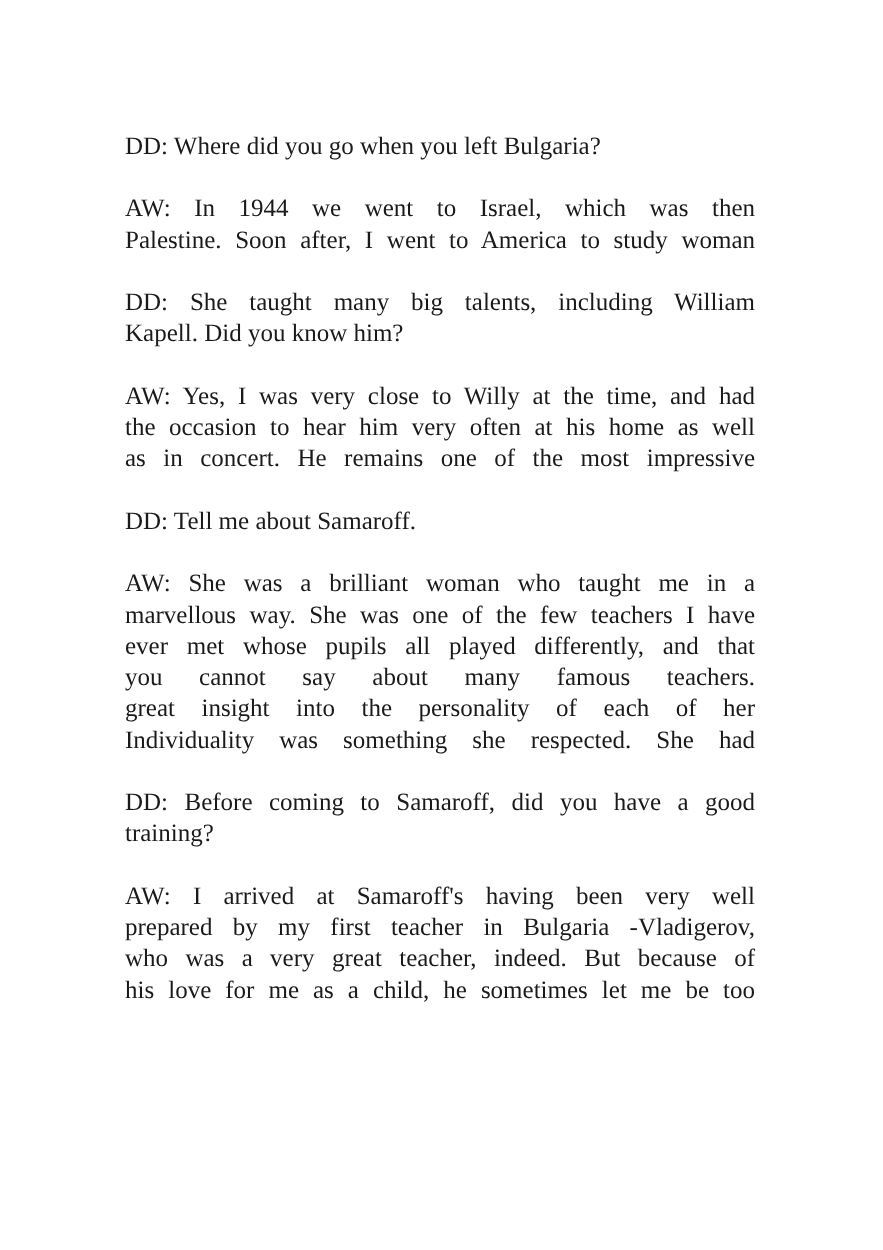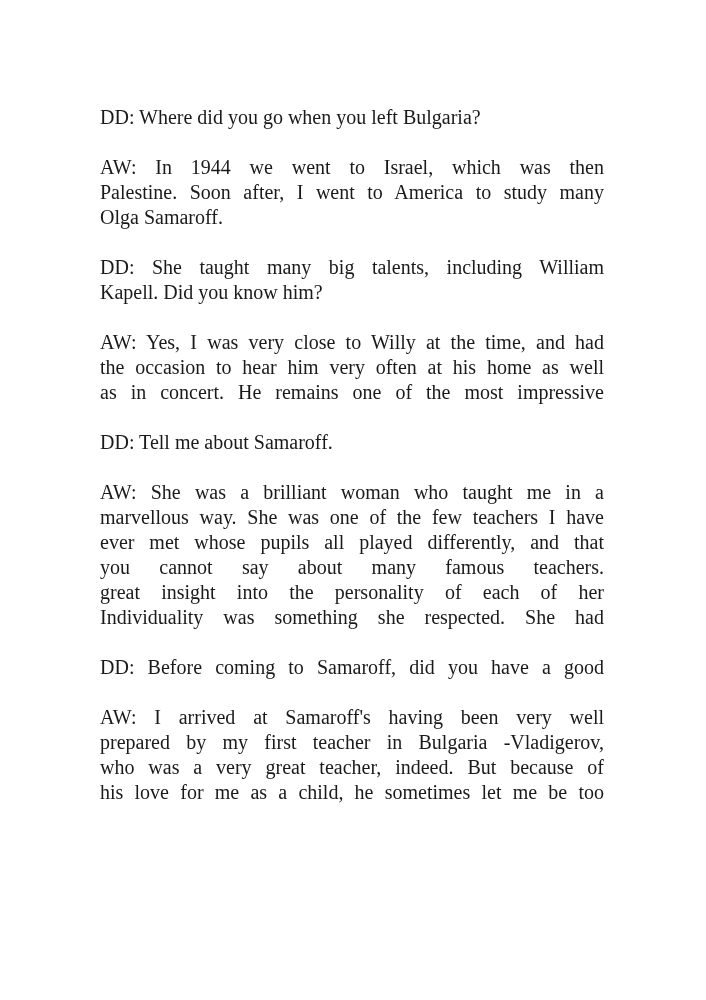--- a/index.html
+++ b/index.html
@@ -42,22 +42,21 @@
 </head>
 <body>
 
 <main class="page">
   <section class="text-block" id="paragraphs">
       <div class="para">
         <div class="line endline">DD: Where did you go when you left Bulgaria?</div>
       </div>
       <div class="para">
         <div class="line">AW: In 1944 we went to Israel, which was then</div>
-        <div class="line">Palestine. Soon after, I went to America to study many</div>
-        <div class="line endline">Olga Samaroff.</div>
+        <div class="line">Palestine. Soon after, I went to America to study woman</div>
       </div>
       <div class="para">
         <div class="line">DD: She taught many big talents, including William</div>
         <div class="line endline">Kapell. Did you know him?</div>
       </div>
       <div class="para">
         <div class="line">AW: Yes, I was very close to Willy at the time, and had</div>
         <div class="line">the occasion to hear him very often at his home as well</div>
         <div class="line">as in concert. He remains one of the most impressive</div>
       </div>
@@ -67,20 +66,21 @@
       <div class="para">
         <div class="line">AW: She was a brilliant woman who taught me in a</div>
         <div class="line">marvellous way. She was one of the few teachers I have</div>
         <div class="line">ever met whose pupils all played differently, and that</div>
         <div class="line">you cannot say about many famous teachers.</div>
         <div class="line">great insight into the personality of each of her</div>
         <div class="line">Individuality was something she respected. She had</div>
       </div>
       <div class="para">
         <div class="line">DD: Before coming to Samaroff, did you have a good</div>
+        <div class="line endline">training?</div>
       </div>
       <div class="para">
         <div class="line">AW: I arrived at Samaroff's having been very well</div>
         <div class="line">prepared by my first teacher in Bulgaria -Vladigerov,</div>
         <div class="line">who was a very great teacher, indeed. But because of</div>
         <div class="line">his love for me as a child, he sometimes let me be too</div>
       </div>
     </section>
 </main>
 

